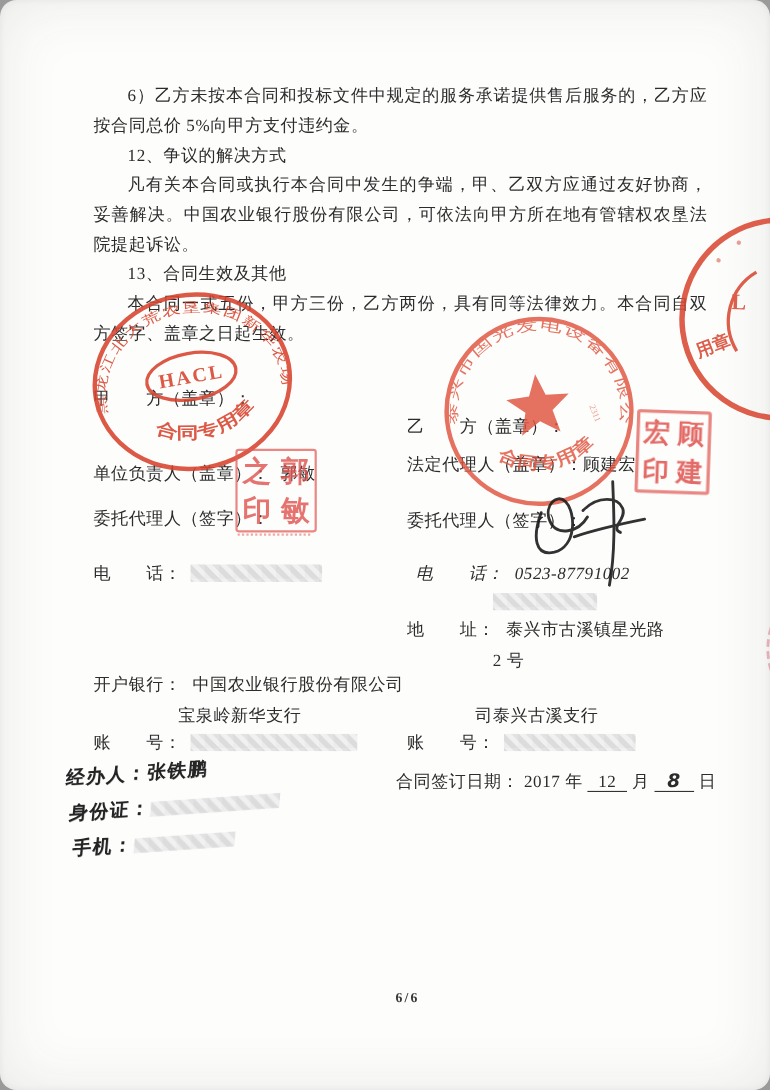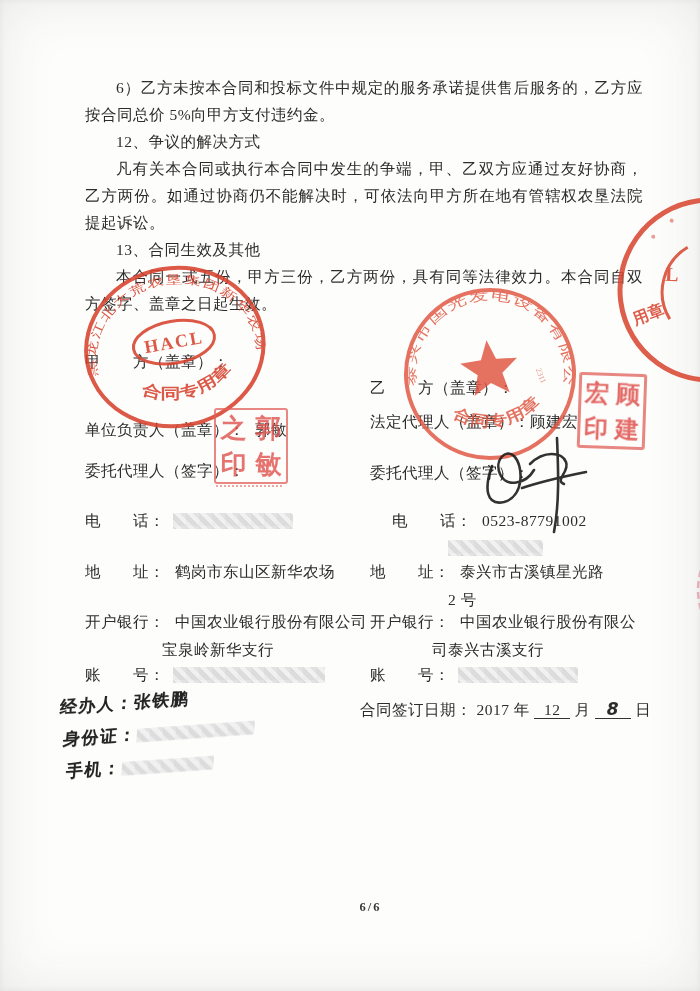--- a/index.html
+++ b/index.html
@@ -2,20 +2,21 @@
 <html><head>
 <meta charset="utf-8">
 <style>
   html,body{margin:0;padding:0;background:#9a9a9a;}
   .page{
     position:relative;width:700px;height:991px;margin:0 auto;
     background:#fdfdfc;overflow:hidden;
     font-family:"Liberation Serif","DejaVu Serif",serif;
     color:#2c2c2c;
     box-shadow:inset 0 0 55px rgba(60,60,60,.10), inset 0 0 6px rgba(80,80,80,.08);
+    border-radius:15px;
   }
   
   .doc-body{position:absolute;left:85px;top:74px;width:558px;}
   .para{margin:0;text-indent:2em;font-size:15.5px;line-height:27px;text-align:justify;letter-spacing:.5px;}
   
   .row{position:absolute;font-size:15.5px;white-space:nowrap;letter-spacing:.5px;}
   .val{margin-left:10px;}
   .redact{
     display:inline-block;height:16px;vertical-align:-3px;border-radius:1px;
     background-image:linear-gradient(45deg,#ececec 25%,#dcdcdc 25%,#dcdcdc 50%,#f1f1f1 50%,#f1f1f1 75%,#e2e2e2 75%);
@@ -40,62 +41,56 @@
   .pagenum{position:absolute;left:0;right:0;top:900px;text-align:center;font-size:12.5px;letter-spacing:2px;font-weight:bold;color:#3a3a3a;padding-left:41px;}
 </style>
 </head>
 <body>
 
 <div class="page">
 
   <div class="doc-body">
     <p class="para">6）乙方未按本合同和投标文件中规定的服务承诺提供售后服务的，乙方应按合同总价 5%向甲方支付违约金。</p>
     <p class="para">12、争议的解决方式</p>
-    <p class="para">凡有关本合同或执行本合同中发生的争端，甲、乙双方应通过友好协商，乙方两份。如通过协商仍不能解决时，可依法向甲方所在地有管辖权农垦法院提起诉讼。</p>
+    <p class="para">凡有关本合同或执行本合同中发生的争端，甲、乙双方应通过友好协商，妥善解决。中国农业银行股份有限公司，可依法向甲方所在地有管辖权农垦法院提起诉讼。</p>
     <p class="para">13、合同生效及其他</p>
     <p class="para">本合同一式五份，甲方三份，乙方两份，具有同等法律效力。本合同自双方签字、盖章之日起生效。</p>
   </div>
 
   <div class="row" style="left:85px;top:352px;">甲　　方（盖章）：</div>
   <div class="row" style="left:85px;top:410px;margin-top:10px;">
     <span>单位负责人（盖章）：</span><span class="val">郭敏</span>
   </div>
   <div class="row" style="left:85px;top:461px;">委托代理人（签字）：</div>
   <div class="row" style="left:85px;top:511px;">
     <span>电　　话：</span><span class="redact" style="width:120px;margin-left:8px;"></span>
-  </div>
-  <div class="row" style="left:85px;top:562px;">
-    <span>地　　址：</span><span class="val">鹤岗市东山区新华农场</span>
   </div>
   <div class="row" style="left:85px;top:612px;text-align:center;">
     <span>开户银行：</span><span class="val">中国农业银行股份有限公司</span>
   </div>
   <div class="row" style="left:162px;top:640px;text-align:right;">宝泉岭新华支行</div>
   <div class="row" style="left:85px;top:665px;">
     <span>账　　号：</span><span class="redact" style="width:152px;margin-left:8px;"></span>
   </div>
 
   <div class="row" style="left:370px;top:343px;margin-top:35px;">乙　　方（盖章）：</div>
   <div class="row" style="left:370px;top:412px;">
     <span>法定代理人（盖章）：</span><span>顾建宏</span>
   </div>
   <div class="row" style="left:370px;top:463px;">委托代理人（签字）：</div>
-  <div class="row" style="left:392px;top:511px;">
+  <div class="row" style="left:378px;top:511px;font-style:italic;">
     <span>电　　话：</span><span class="val">0523-87791002</span>
   </div>
   <div class="row" style="left:448px;top:539px;">
     <span class="redact" style="width:95px;"></span>
   </div>
   <div class="row" style="left:370px;top:562px;">
     <span>地　　址：</span><span class="val">泰兴市古溪镇星光路</span>
   </div>
   <div class="row" style="left:448px;top:590px;">2 号</div>
-  <div class="row" style="left:370px;top:612px;">
-    <span>开户银行：</span><span class="val">中国农业银行股份有限公</span>
-  </div>
   <div class="row" style="left:432px;top:640px;">司泰兴古溪支行</div>
   <div class="row" style="left:370px;top:665px;">
     <span>账　　号：</span><span class="redact" style="width:120px;margin-left:8px;"></span>
   </div>
 
   <div class="row hand" style="left:60px;top:696px;font-size:17px;">经办人：张铁鹏</div>
   <div class="row hand" style="left:63px;top:728px;font-size:17px;">
     <span>身份证：</span><span class="redact" style="width:118px;height:14px;"></span>
   </div>
   <div class="row hand" style="left:66px;top:760px;font-size:17px;">

